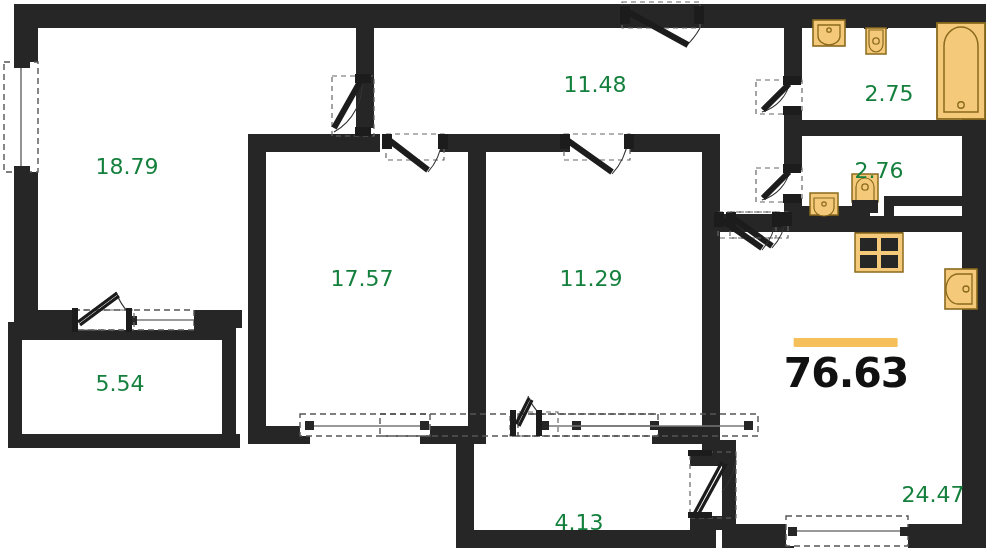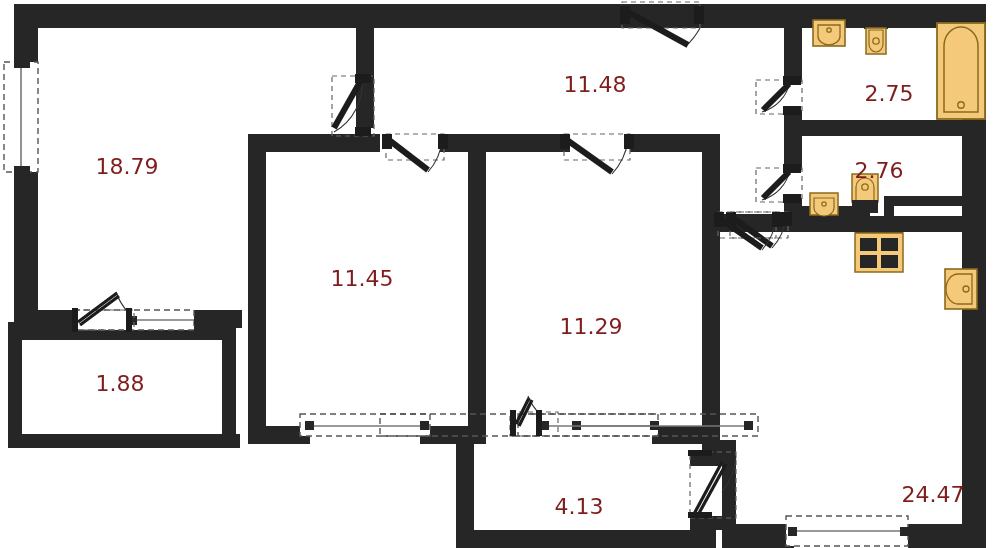--- a/index.html
+++ b/index.html
@@ -19,21 +19,21 @@
   }
   #plan svg {
     position: absolute;
     left: 0;
     top: 0;
   }
   .room-label {
     position: absolute;
     font-family: "DejaVu Sans", "Liberation Sans", sans-serif;
     font-size: 22px;
-    color: #7f1d1d;
+    color: #15803d;
     white-space: nowrap;
     transform: translate(-50%, -50%);
     letter-spacing: 0px;
   }
   .total-wrap {
     position: absolute;
     transform: translate(-50%, -50%);
     text-align: center;
   }
   .total-bar {
@@ -306,22 +306,26 @@
         <rect x="945" y="269" width="32" height="40" fill="#F5C97A" stroke="#8a6a1e" stroke-width="1.6"></rect>
         <path d="M972,274 L958,274 A12,15 0 0 0 958,304 L972,304 Z" fill="#F5C97A" stroke="#8a6a1e" stroke-width="1.3"></path>
         <circle cx="966" cy="289" r="3" fill="none" stroke="#8a6a1e" stroke-width="1.3"></circle>
       </g>
     </g>
 
   </svg>
 
   <div class="room-label" style="left:127px; top:166px;">18.79</div>
   <div class="room-label" style="left:595px; top:84px;">11.48</div>
-  <div class="room-label" style="left:362px; top:278px;">11.45</div>
-  <div class="room-label" style="left:591px; top:278px;margin-top:48px;">11.29</div>
+  <div class="room-label" style="left:362px; top:278px;">17.57</div>
+  <div class="room-label" style="left:591px; top:278px;">11.29</div>
   <div class="room-label" style="left:889px; top:93px;">2.75</div>
   <div class="room-label" style="left:879px; top:170px;">2.76</div>
-  <div class="room-label" style="left:120px; top:383px;">1.88</div>
-  <div class="room-label" style="left:579px; top:506px;text-align:right;">4.13</div>
+  <div class="room-label" style="left:120px; top:383px;">5.54</div>
+  <div class="room-label" style="left:579px; top:522px;text-align:right;">4.13</div>
   <div class="room-label" style="left:933px; top:494px;">24.47</div>
 
+  <div class="total-wrap" style="left:846px; top:366px;">
+    <div class="total-bar" id="total-bar" style="width: 104px; background: rgb(245, 192, 90);"></div>
+    <div class="total-value">76.63</div>
+  </div>
 
 </div>
 
 </body></html>

